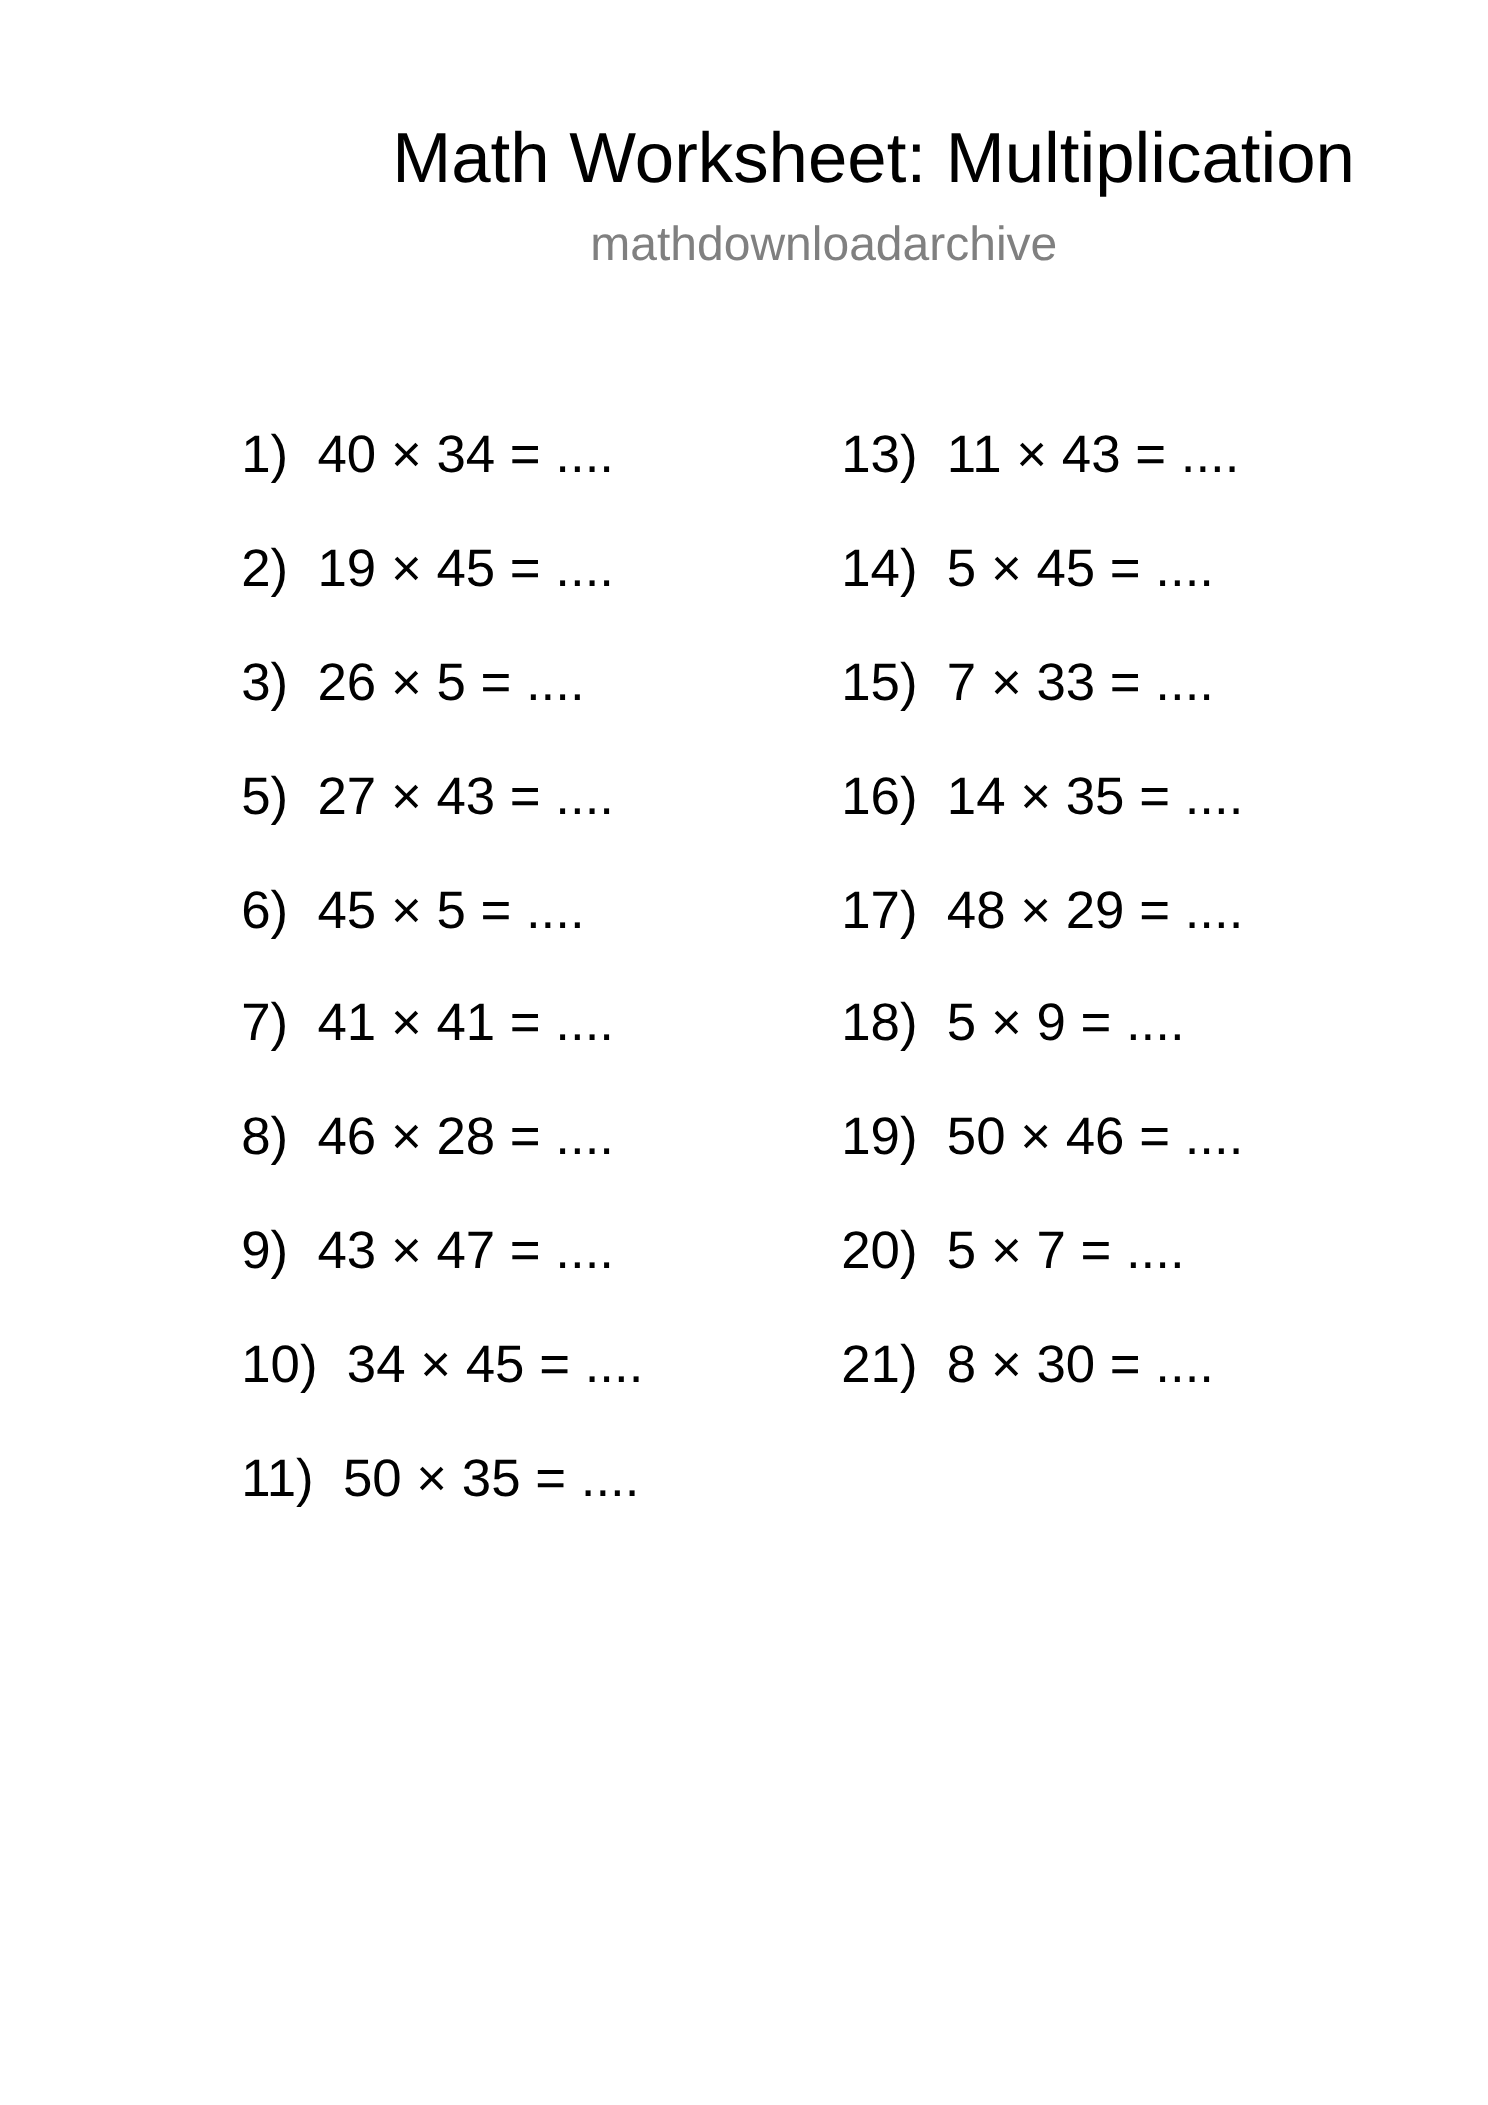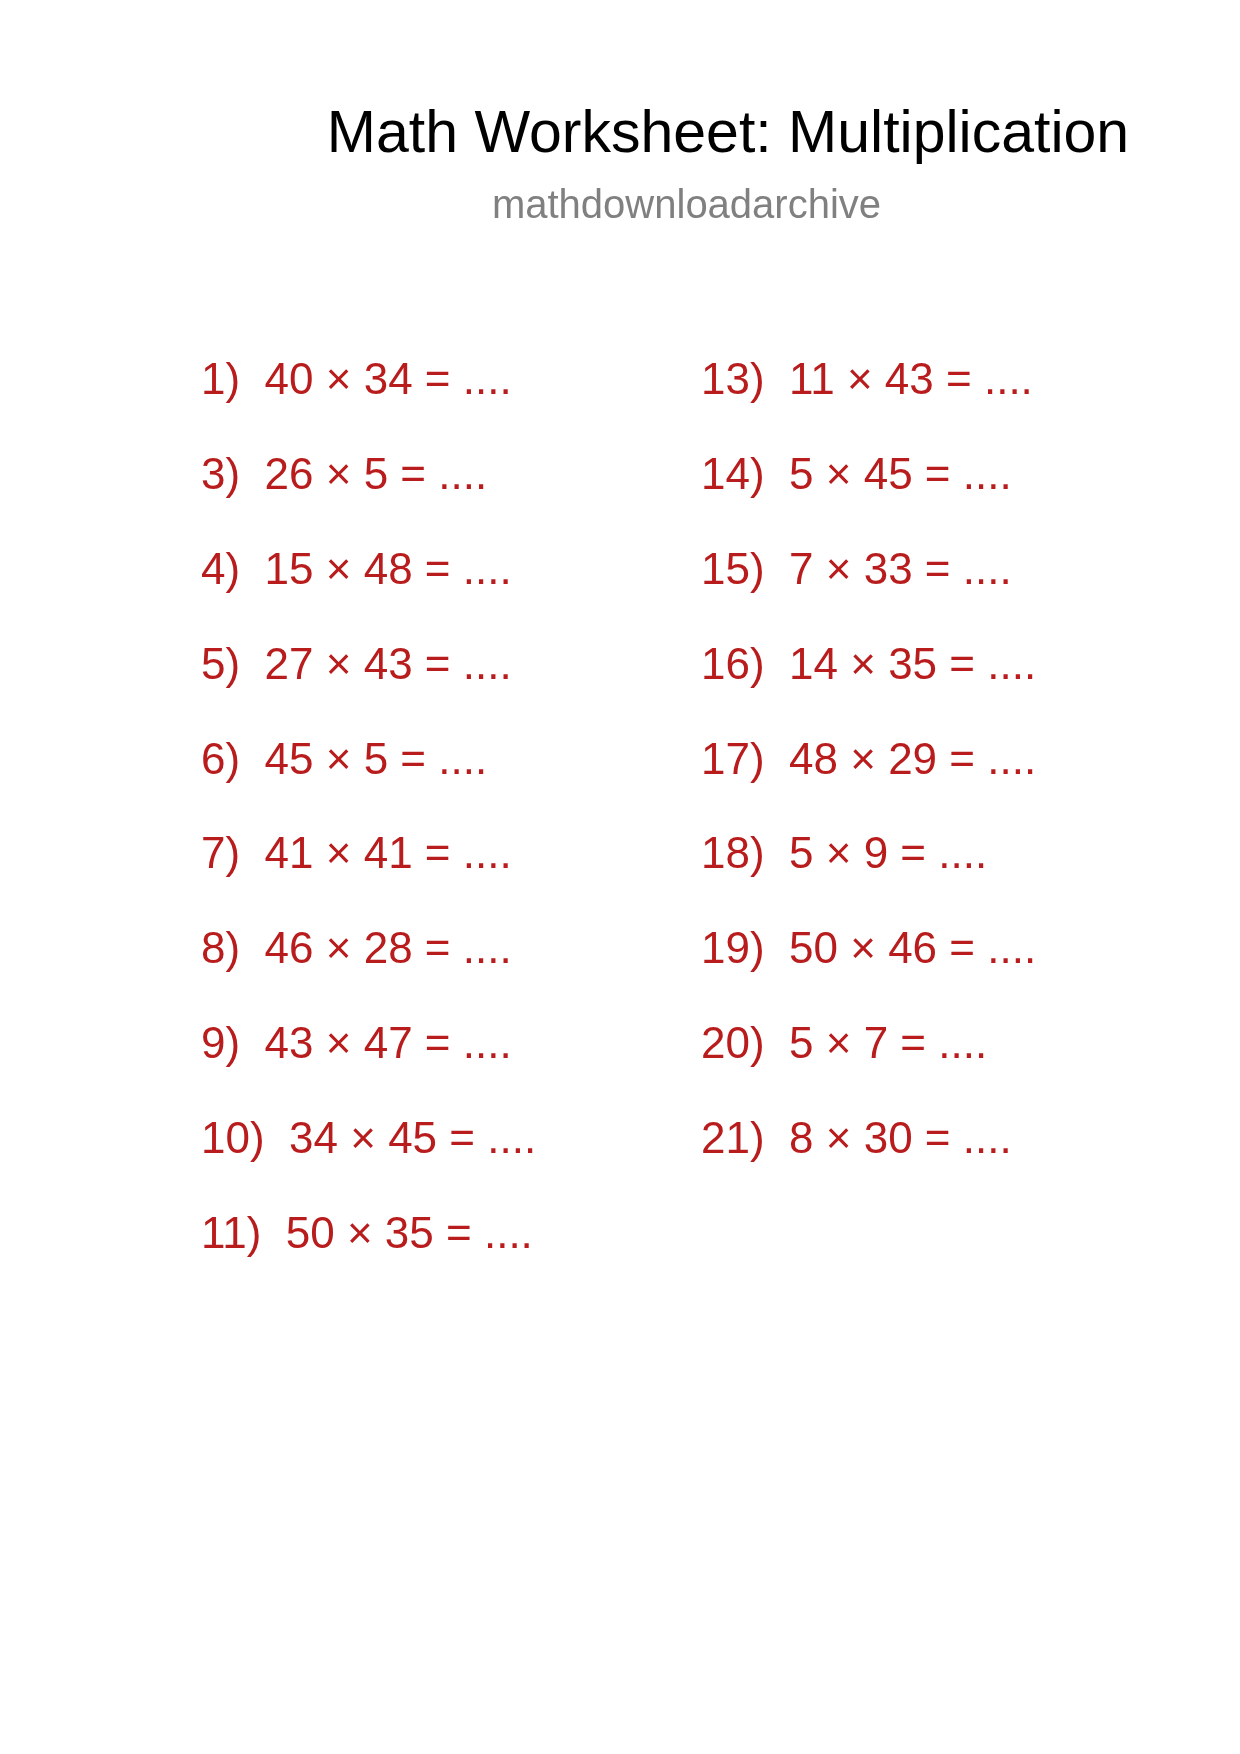--- a/index.html
+++ b/index.html
@@ -41,33 +41,33 @@
       position: absolute;
       top: 349px;
     }
     .col.left { left: 201px; }
     .col.right { left: 701px; }
     .problem {
       height: 94.9px;
       font-size: 44px;
       line-height: 60px;
       white-space: pre;
-      color: #b91c1c;
+      color: #000000;
     }
   </style>
 </head>
 <body>
 
 <div class="title">Math Worksheet: Multiplication</div>
 <div class="subtitle">mathdownloadarchive</div>
 
 <div class="col left">
   <div class="problem">1)  40 × 34 = ....</div>
+  <div class="problem">2)  19 × 45 = ....</div>
   <div class="problem">3)  26 × 5 = ....</div>
-  <div class="problem">4)  15 × 48 = ....</div>
   <div class="problem">5)  27 × 43 = ....</div>
   <div class="problem">6)  45 × 5 = ....</div>
   <div class="problem">7)  41 × 41 = ....</div>
   <div class="problem">8)  46 × 28 = ....</div>
   <div class="problem">9)  43 × 47 = ....</div>
   <div class="problem">10)  34 × 45 = ....</div>
   <div class="problem">11)  50 × 35 = ....</div>
 </div>
 
 <div class="col right">

